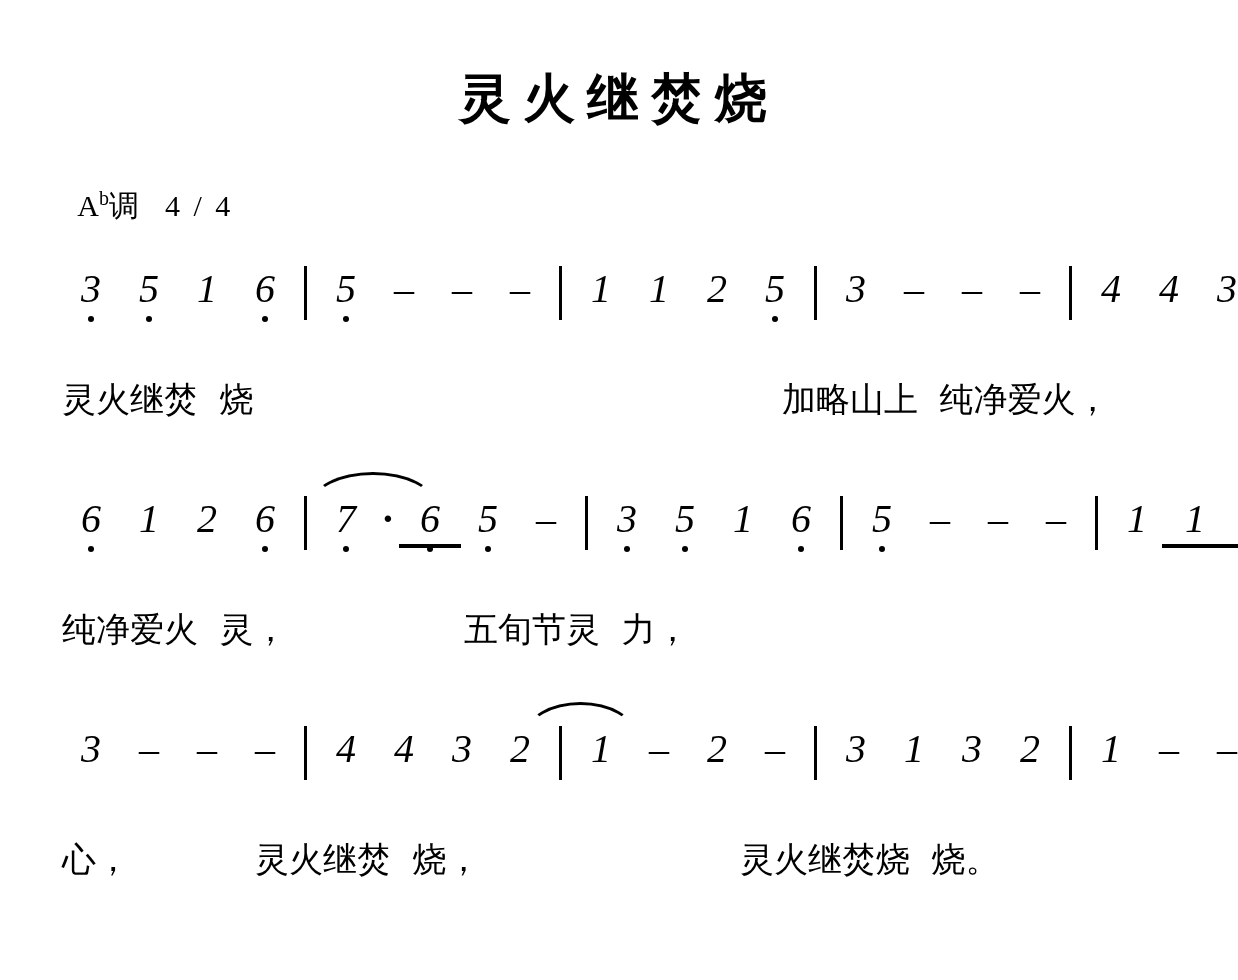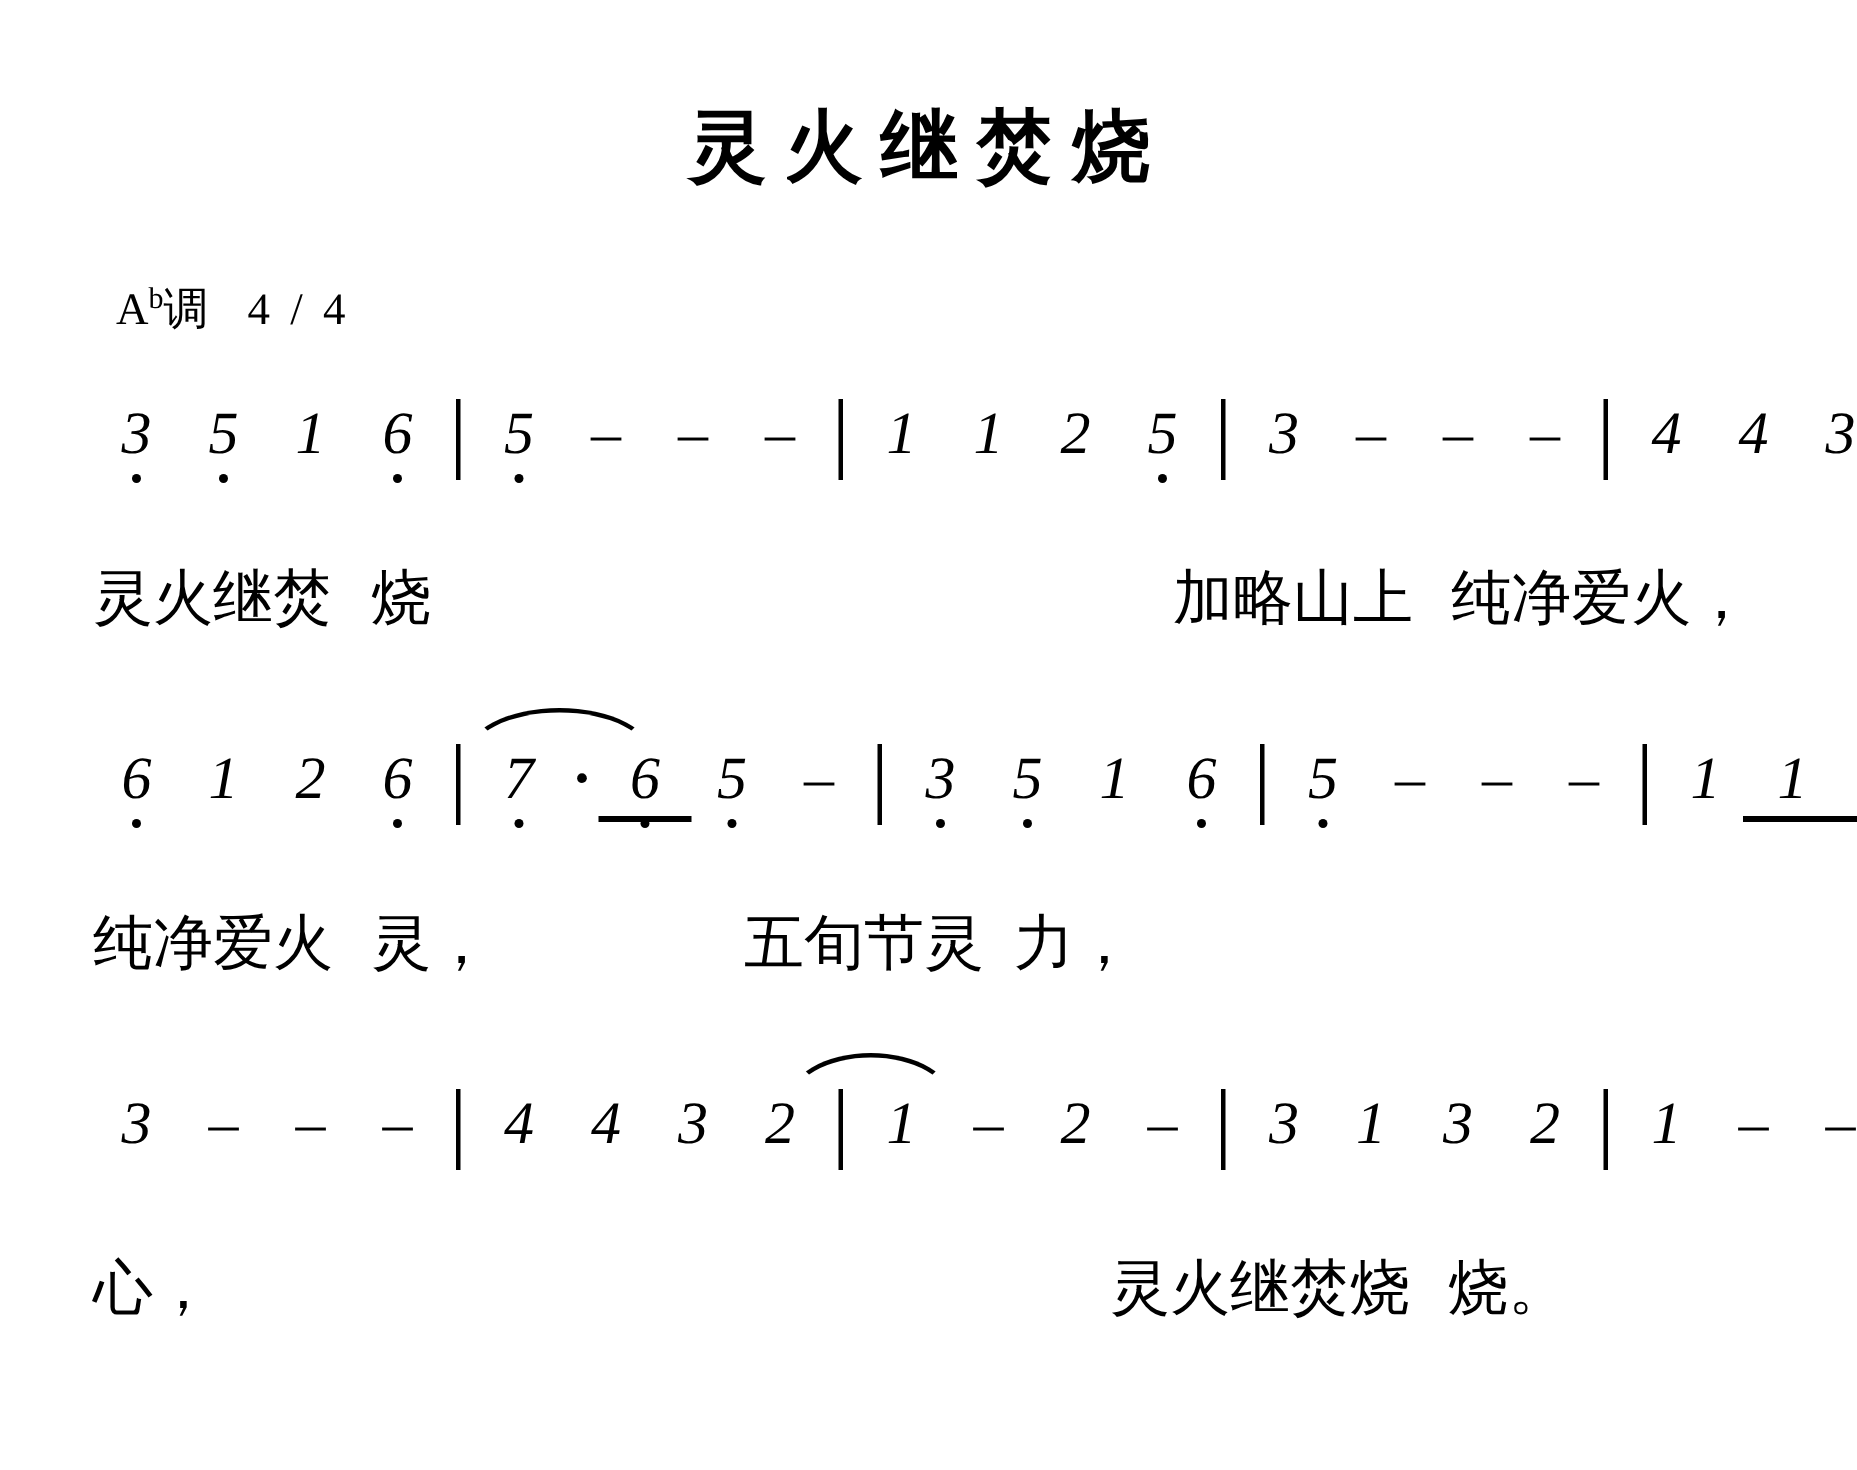--- a/index.html
+++ b/index.html
@@ -157,21 +157,21 @@
     height: 30px;
     pointer-events: none;
   }
 
   
   .lyricrow {
     position: relative;
     height: 70px;
     padding-left: 62px;
     font-family: "DejaVu Sans", sans-serif;
-    font-size: 40px;
+    font-size: 34px;
     line-height: 62px;
     white-space: pre;
     box-sizing: border-box;
   }
   .lyricseg {
     position: absolute;
     white-space: pre;
   }
 </style>
 </head>
@@ -308,21 +308,21 @@
             <span class="glyph">1</span>
           </div>
           <div class="note beamwide" style="width: 58px;">
             <span class="glyph">1</span>
           </div>
           <div class="note beam" style="width: 58px;">
             <span class="glyph">1</span>
           </div>
         </div>
       </div>
-      <div class="lyricrow"><span class="lyricseg" style="left: 62px;">纯净爱火  灵，</span><span class="lyricseg" style="left: 496px; font-family: Liberation Serif, serif;">五旬节灵  力，</span></div>
+      <div class="lyricrow"><span class="lyricseg" style="left: 62px;">纯净爱火  灵，</span><span class="lyricseg" style="left: 464px;">五旬节灵  力，</span></div>
       <div class="slur" style="left: 310px; top: -6px; width: 120px;"></div>
     </div>
     <div class="system">
       <div class="noterow">
         <div class="measure">
           <div class="note" style="width: 58px;">
             <span class="glyph">3</span>
           </div>
           <div class="dash" style="width: 58px;">–</div>
           <div class="dash" style="width: 58px;">–</div>
@@ -371,16 +371,16 @@
         </div>
         <div class="barline"></div>
         <div class="measure">
           <div class="note" style="width: 58px;">
             <span class="glyph">1</span>
           </div>
           <div class="dash" style="width: 58px;">–</div>
           <div class="dash" style="width: 58px;">–</div>
         </div>
       </div>
-      <div class="lyricrow"><span class="lyricseg" style="left: 62px;">心，</span><span class="lyricseg" style="left: 740px;">灵火继焚烧  烧。</span></div>
+      <div class="lyricrow"><span class="lyricseg" style="left: 62px;">心，</span><span class="lyricseg" style="left: 255px;">灵火继焚  烧，</span><span class="lyricseg" style="left: 740px;">灵火继焚烧  烧。</span></div>
       <div class="slur" style="left: 525px; top: -6px; width: 105px;"></div>
     </div>
   </div>
 
 </body></html>

